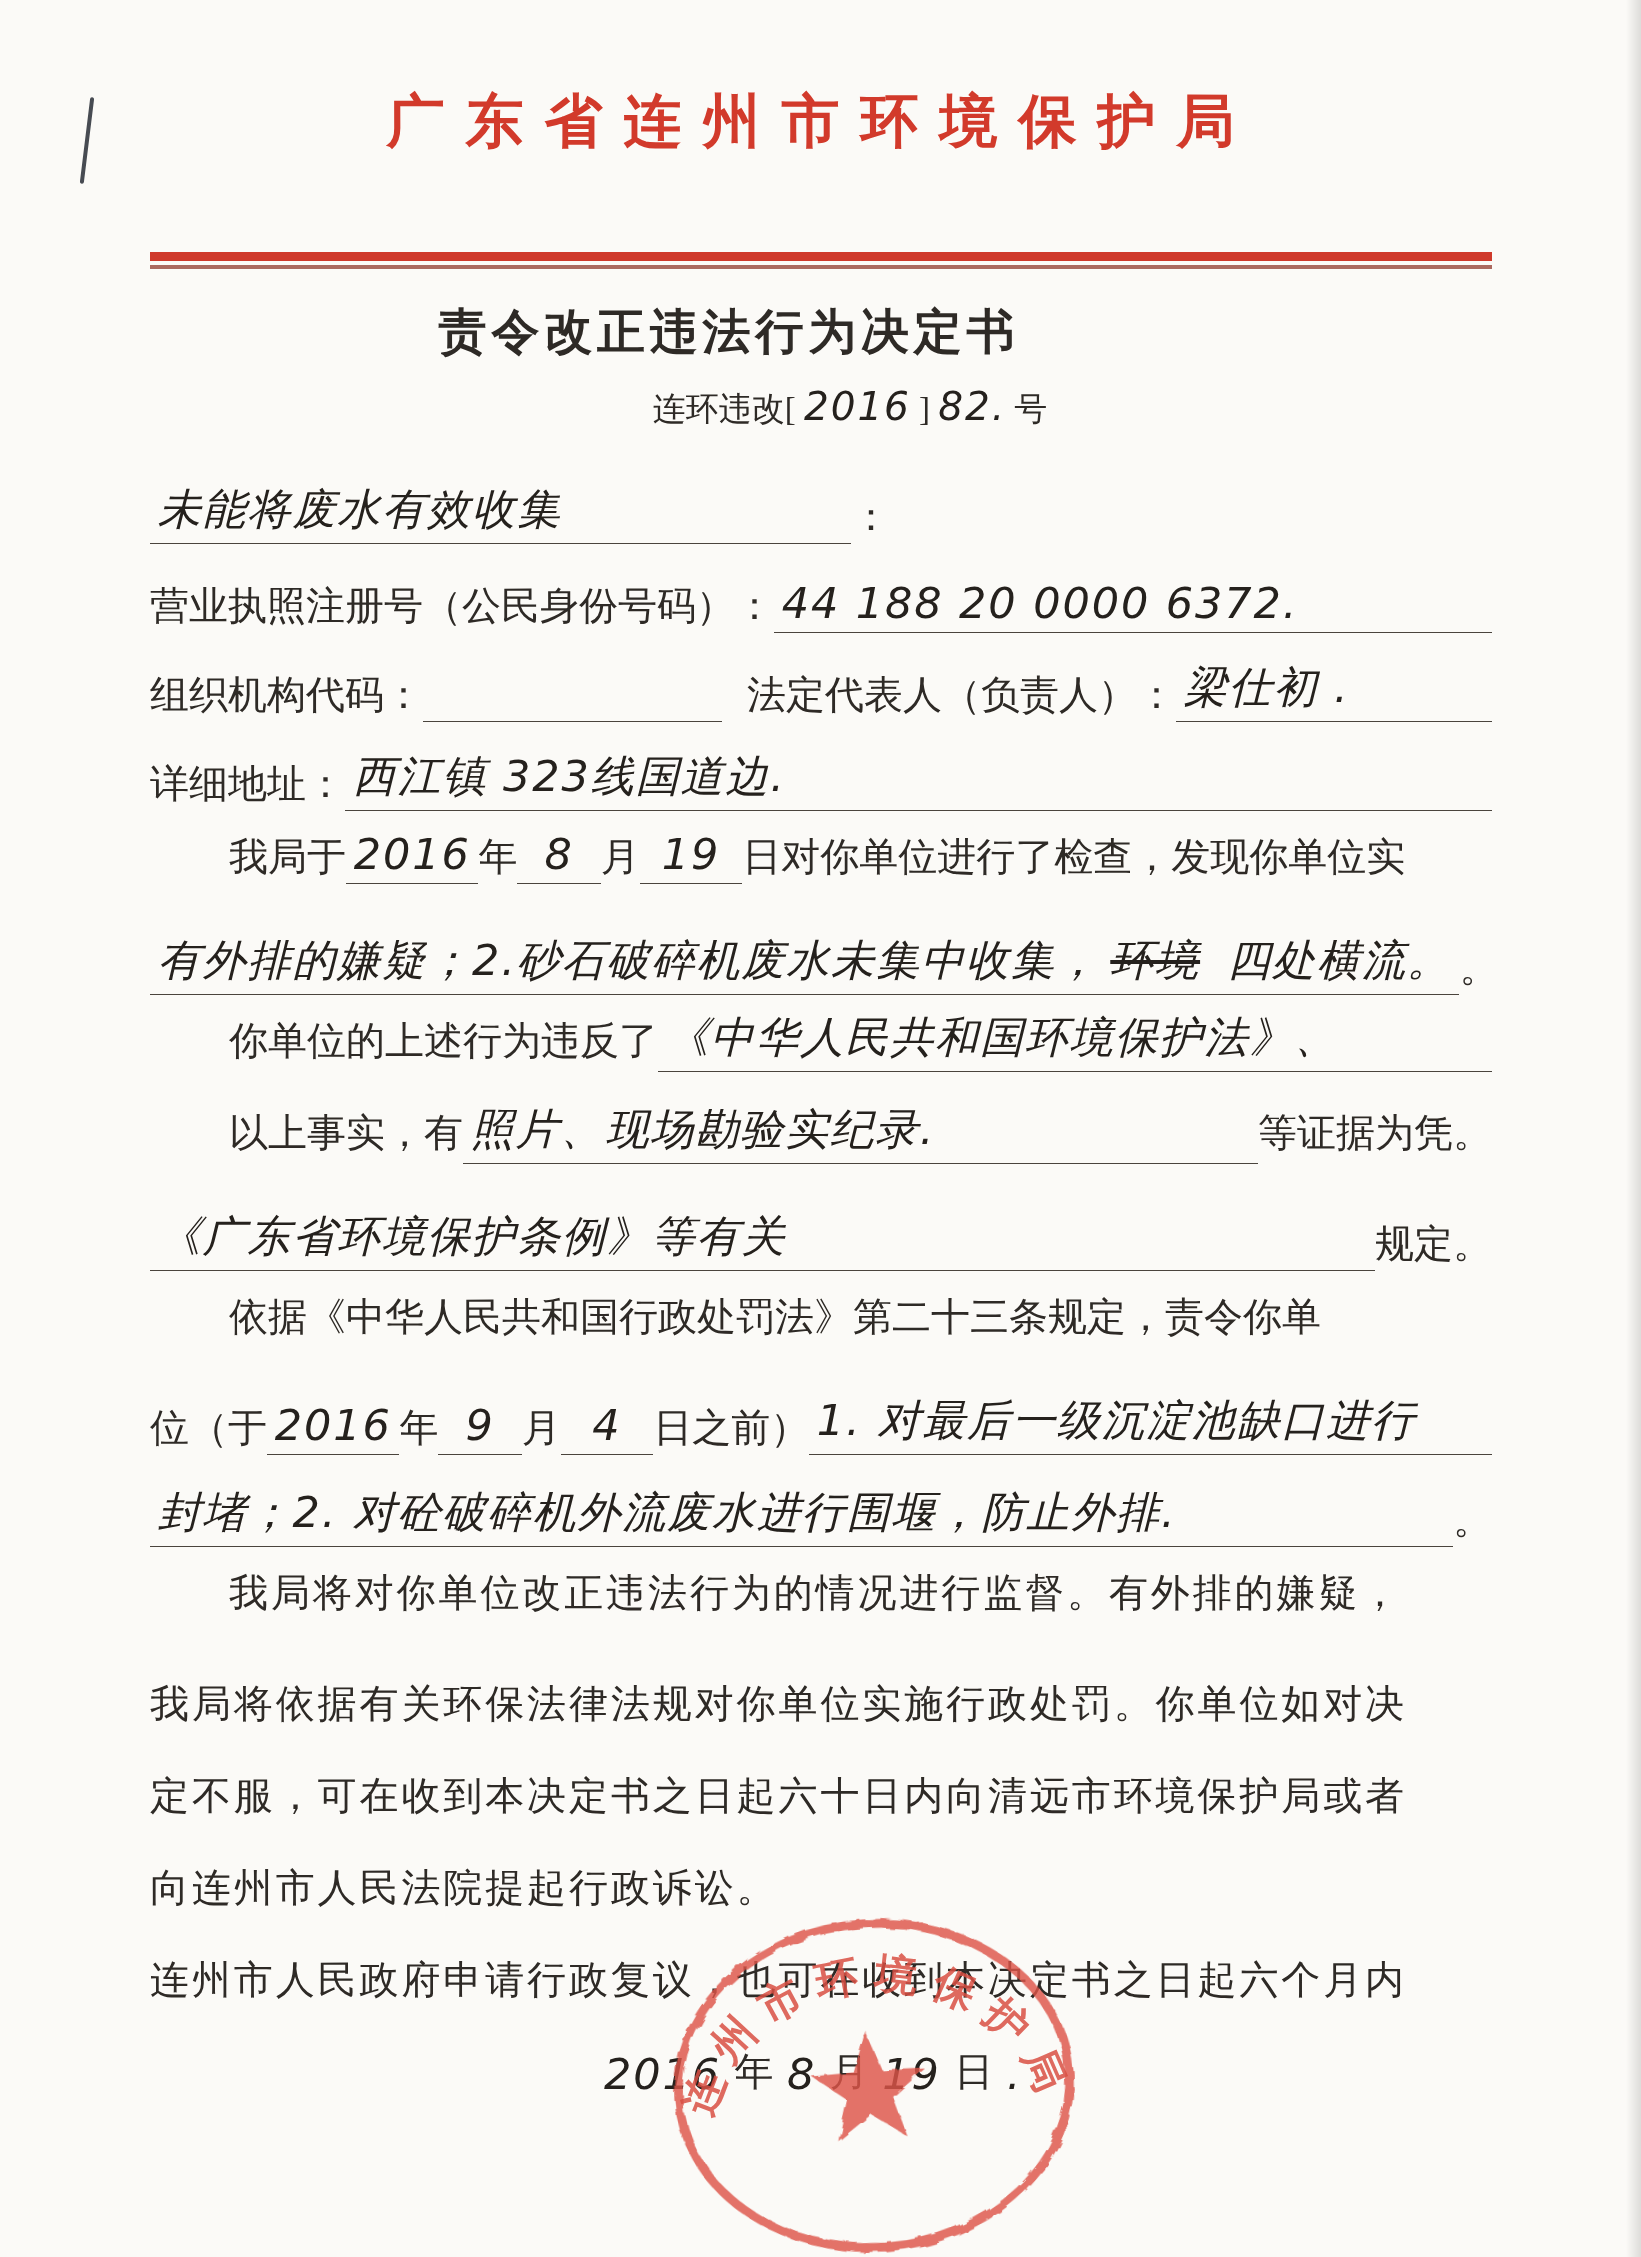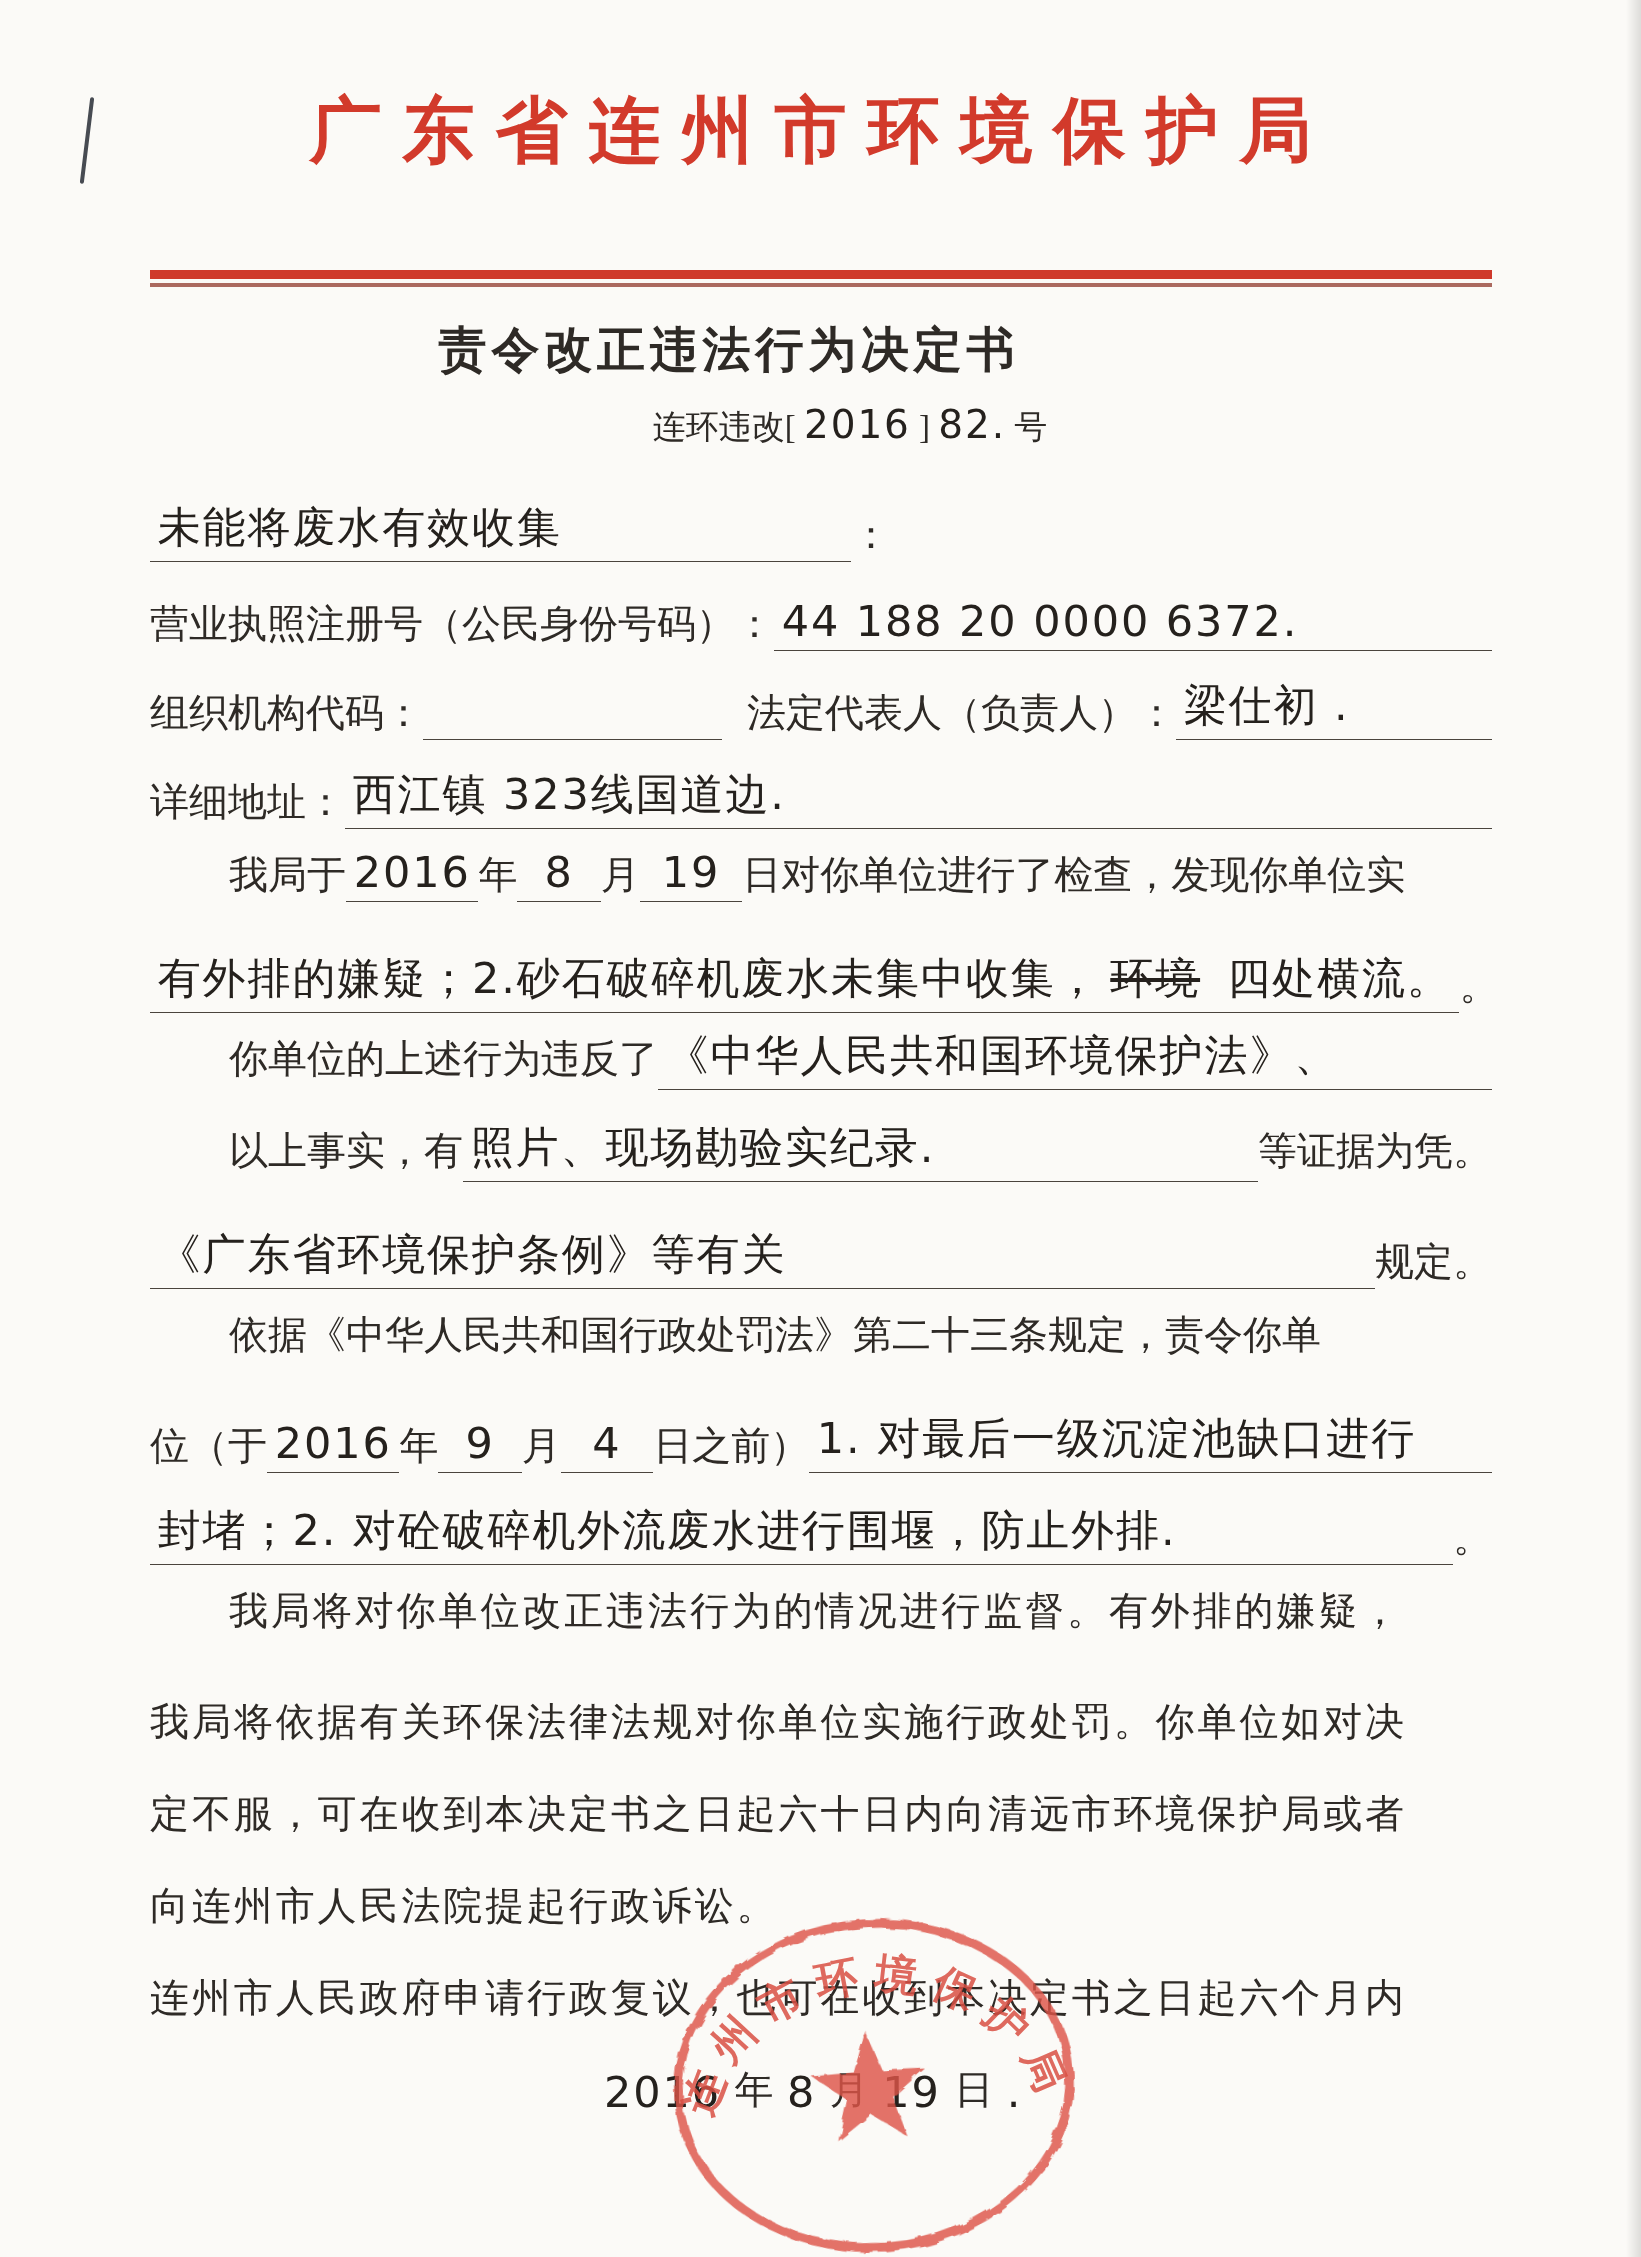--- a/index.html
+++ b/index.html
@@ -17,38 +17,38 @@
     pointer-events:none;
   }
   .pen-mark{
     position:absolute;left:85px;top:97px;width:3.9px;height:87px;
     background:#474b52;border-radius:2.9px;transform:rotate(7deg);
   }
   .content{position:absolute;left:150px;top:0;width:1342px;}
 
   .agency{
     margin-top:83px;text-align:center;white-space:nowrap;
-    color:#d23a2b;font-weight:bold;font-size:72px;letter-spacing:21px;
+    color:#d23a2b;font-weight:bold;font-size:58px;letter-spacing:21px;
   }
   .rule{margin-top:91px;}
   .rule-top{height:8.7px;background:#cf392b;}
   .rule-gap{height:4.8px;}
   .rule-bottom{height:3.9px;background:#9c4f44;opacity:.85;}
 
   .doc-title{
     margin:31px 0 0;text-align:center;font-size:48px;font-weight:bold;
     letter-spacing:4.8px;transform:translateX(-92px);white-space:nowrap;
   }
   .doc-no{
     margin-top:19.3px;text-align:center;font-size:33px;
     transform:translateX(29px);white-space:nowrap;
   }
 
   .hw{
-    font-family:"DejaVu Sans",sans-serif;
+    font-family:"DejaVu Sans",sans-serif;font-style:italic;
     font-size:43px;color:#25211d;letter-spacing:1.9px;white-space:nowrap;
   }
   .hw-sm{font-size:39px;}
   .u{border-bottom:1.9px solid #4a443d;padding:0 7.7px 3.9px;}
   .u-grow{flex:1;border-bottom:1.9px solid #4a443d;padding:0 7.7px 3.9px;}
   .strike{text-decoration:line-through;text-decoration-thickness:3.9px;text-align:right;}
 
   .form{margin-top:23px;font-size:39px;}
   .frow{display:flex;align-items:flex-end;height:89px;white-space:nowrap;}
   .fixed-u{flex:none;}

